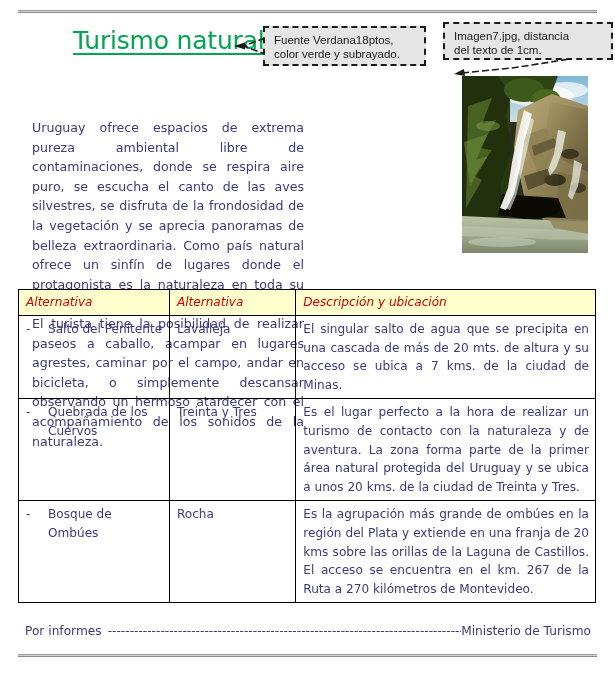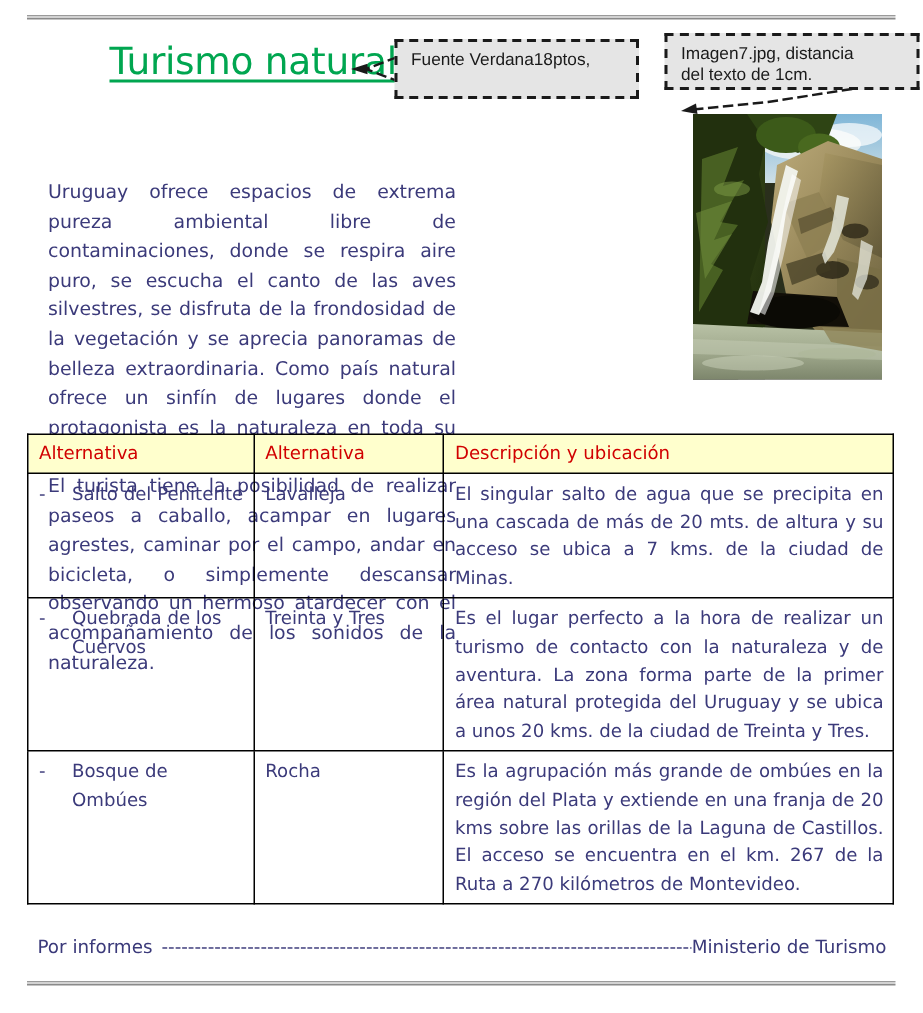--- a/index.html
+++ b/index.html
@@ -126,20 +126,21 @@
   }
   table.doc-table thead th {
     background: #ffffcd;
     color: #d10000;
     font-weight: normal;
     text-align: left;
     height: 26px;
     padding-top: 2px;
     padding-bottom: 2px;
     line-height: 20px;
+    font-style: italic;
   }
   .col-a { width: 148px; }
   .col-b { width: 124px; }
   .col-c { width: 294px; }
   td.col-c, th.col-c { border-left-width: 3.5px; border-left-style: double; }
   .desc { text-align: justify; }
   .alt-cell {
     position: relative;
     padding-left: 10px;
   }
@@ -179,20 +180,21 @@
 
 <div class="title">Turismo natural</div>
 
 <svg class="leader" style="left:232px; top:36px;" width="34" height="20" viewBox="0 0 34 20">
   <path d="M33 2 L12 10 L33 18" fill="none" stroke="#1a1a1a" stroke-width="1.6" stroke-dasharray="7,3"></path>
   <path d="M2 10 L13 6.5 L13 13.5 Z" fill="#1a1a1a"></path>
 </svg>
 
 <div class="callout" id="callout-font">
   <span class="callout-line">Fuente Verdana18ptos,</span>
+  <span class="callout-line">color verde y subrayado.</span>
 </div>
 
 <div class="callout" id="callout-image">
   <span class="callout-line">Imagen7.jpg, distancia</span>
   <span class="callout-line">del texto de 1cm.</span>
 </div>
 
 <svg class="leader" style="left:452px; top:56px;" width="120" height="22" viewBox="0 0 120 22">
   <path d="M10 17 L60 12 L118 3" fill="none" stroke="#1a1a1a" stroke-width="1.6" stroke-dasharray="7,3"></path>
   <path d="M2 18 L12 13 L13 20 Z" fill="#1a1a1a"></path>

